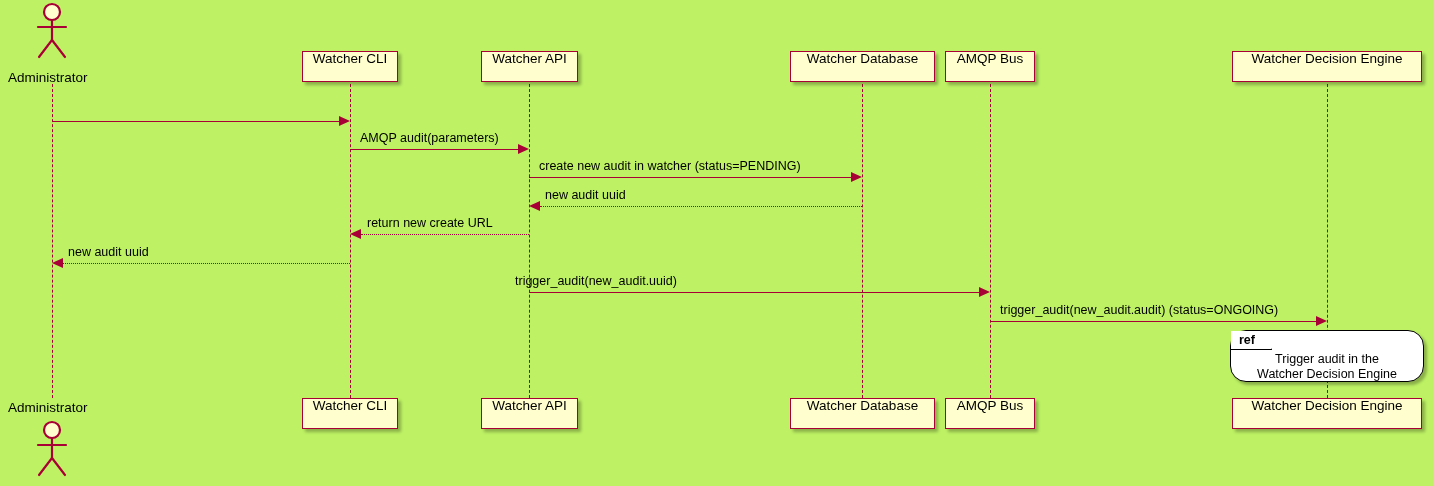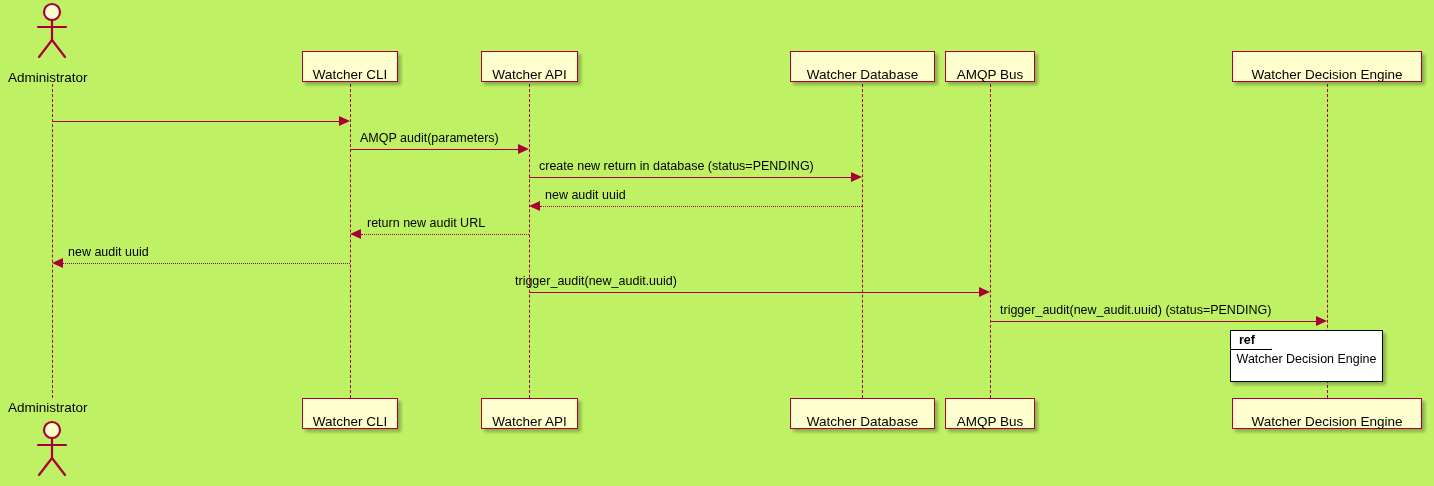--- a/index.html
+++ b/index.html
@@ -27,21 +27,21 @@
   
   .participant {
     position: absolute;
     box-sizing: border-box;
     background: #FEFECE;
     border: 1.5px solid #A80036;
     color: #000000;
     font-size: 13.5px;
     line-height: 1;
     display: flex;
-    align-items: flex-end;
+    align-items: flex-start;
     justify-content: center;
     white-space: nowrap;
     box-shadow: 3px 3px 3px rgba(0,0,0,0.28);
   }
 
   
   .actor {
     position: absolute;
     width: 40px;
     height: 56px;
@@ -166,47 +166,48 @@
     <span>Watcher Decision Engine</span>
   </div>
 
   <div class="msg-line" style="left:52px; top:121px; width:287px;"></div>
   <div class="arrowhead right" style="left:339px; top:116px;"></div>
 
   <div class="msg-label" style="left:360px; top:132px;">AMQP audit(parameters)</div>
   <div class="msg-line" style="left:350px; top:149px; width:168px;"></div>
   <div class="arrowhead right" style="left:518px; top:144px;"></div>
 
-  <div class="msg-label" style="left:539px; top:160px;">create new return in database (status=PENDING)</div>
+  <div class="msg-label" style="left:539px; top:160px;">create new audit in watcher (status=PENDING)</div>
   <div class="msg-line" style="left:529px; top:177px; width:322px;"></div>
   <div class="arrowhead right" style="left:851px; top:172px;"></div>
 
   <div class="msg-label" style="left:545px; top:189px;">new audit uuid</div>
   <div class="msg-line ret" style="left:540px; top:206px; width:322px;"></div>
   <div class="arrowhead left" style="left:529px; top:201px;"></div>
 
-  <div class="msg-label" style="left:367px; top:217px;">return new audit URL</div>
+  <div class="msg-label" style="left:367px; top:217px;">return new create URL</div>
   <div class="msg-line ret" style="left:361px; top:234px; width:168px;"></div>
   <div class="arrowhead left" style="left:350px; top:229px;"></div>
 
   <div class="msg-label" style="left:68px; top:246px;">new audit uuid</div>
   <div class="msg-line ret" style="left:63px; top:263px; width:287px;"></div>
   <div class="arrowhead left" style="left:52px; top:258px;"></div>
 
   <div class="msg-label" style="left:515px; top:275px;">trigger_audit(new_audit.uuid)</div>
   <div class="msg-line" style="left:529px; top:292px; width:450px;"></div>
   <div class="arrowhead right" style="left:979px; top:287px;"></div>
 
-  <div class="msg-label" style="left:1000px; top:304px;">trigger_audit(new_audit.uuid) (status=PENDING)</div>
+  <div class="msg-label" style="left:1000px; top:304px;">trigger_audit(new_audit.audit) (status=ONGOING)</div>
   <div class="msg-line" style="left:990px; top:321px; width:326px;"></div>
   <div class="arrowhead right" style="left:1316px; top:316px;"></div>
 
-  <div class="ref-box" style="left:1230px; top:330px; width:153px; height:52px;">
+  <div class="ref-box" style="left:1230px; top:330px; width:194px; height:52px;border-radius:16px;">
     <div class="ref-tab">ref</div>
     <div class="ref-body">
+      <div>Trigger audit in the</div>
       <div>Watcher Decision Engine</div>
     </div>
   </div>
 
   <div class="participant" style="left:302px; top:398px; width:96px; height:31px;">
     <span>Watcher CLI</span>
   </div>
   <div class="participant" style="left:481px; top:398px; width:97px; height:31px;">
     <span>Watcher API</span>
   </div>

